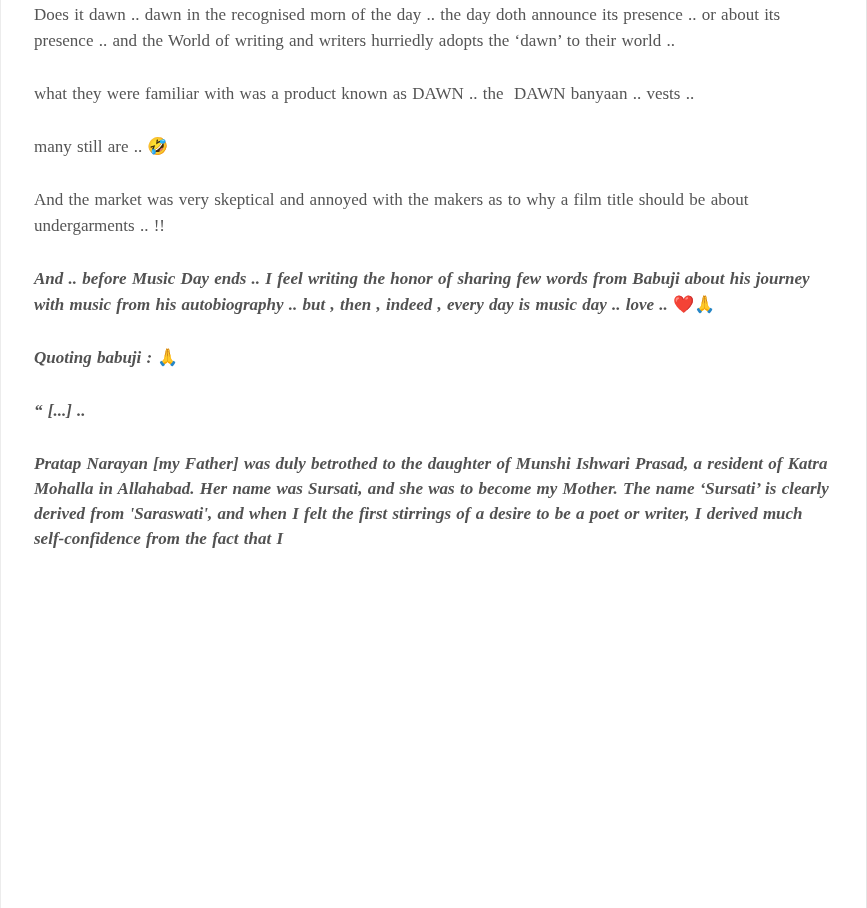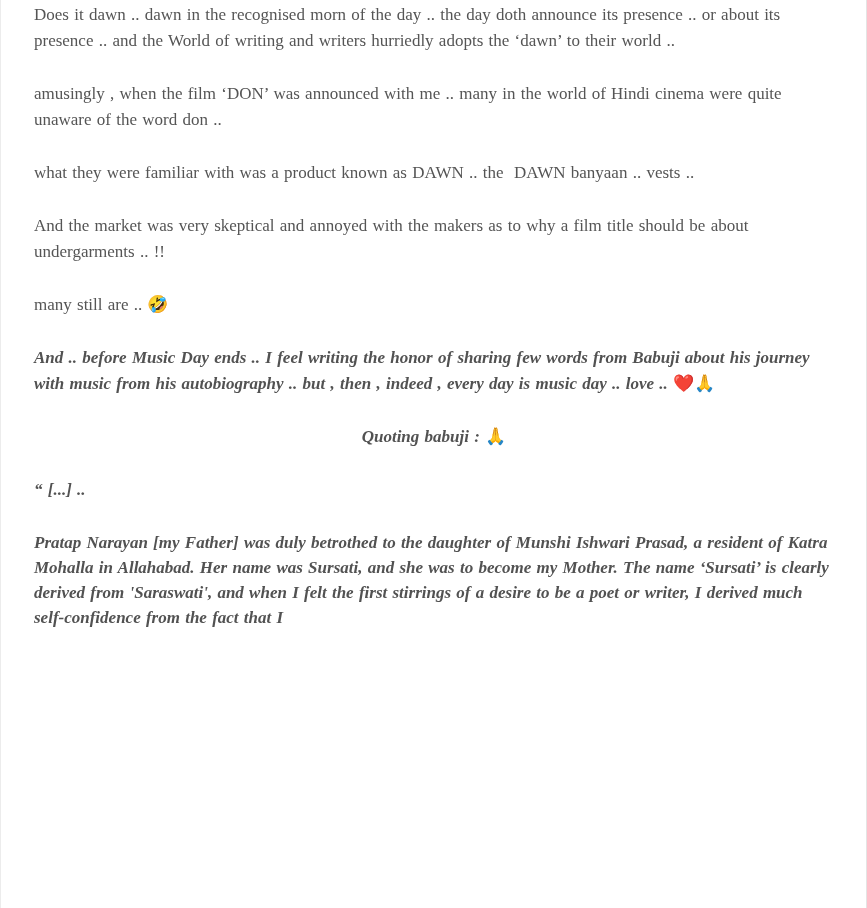--- a/index.html
+++ b/index.html
@@ -32,45 +32,44 @@
     font-style: italic;
     font-weight: bold;
     color: #525252;
   }
   p.quote-large {
     font-size: 17px;
     line-height: 25px;
   }
   .mt-45 { margin-top: 45px; }
   .mt-76 { margin-top: 76px; }
-  .mb-22 { margin-bottom: 22px; text-align: center; }
+  .mb-22 { margin-bottom: 22px; }
   .emoji {
     font-style: normal;
     font-weight: normal;
     font-size: 17px;
   }
   .emoji-rofl  { color: #f2a93b; }
   .emoji-heart { color: #e03131; }
   .emoji-pray  { color: #caa98e; }
 </style>
 </head>
 <body>
 
 <div class="page">
 
   <p class="para">Does it dawn .. dawn in the recognised morn of the day .. the day doth announce its presence .. or about its presence .. and the World of writing and writers hurriedly adopts the ‘dawn’ to their world ..</p>
 
 
-  <p class="para">amusingly , when the film ‘DON’ was announced with me .. many in the world of Hindi cinema were quite unaware of the word don ..</p>
 
   <p class="para">what they were familiar with was a product known as DAWN .. the  DAWN banyaan .. vests ..</p>
 
+  <p class="para"><span>many still are .. </span><span class="emoji emoji-rofl">🤣</span></p>
+
   <p class="para">And the market was very skeptical and annoyed with the makers as to why a film title should be about undergarments .. !!</p>
-
-  <p class="para"><span>many still are .. </span><span class="emoji emoji-rofl">🤣</span></p>
 
 
   <p class="para italic mt-76"><span>And .. before Music Day ends .. I feel writing the honor of sharing few words from Babuji about his journey with music from his autobiography .. but , then , indeed , every day is music day .. love .. </span><span class="emoji emoji-heart">❤️</span><span class="emoji emoji-pray">🙏</span></p>
 
   <p class="para italic mb-22"><span>Quoting babuji : </span><span class="emoji emoji-pray">🙏</span></p>
 
   <p class="para italic">“ [...] ..</p>
 
   <p class="para italic quote-large">Pratap Narayan [my Father] was duly betrothed to the daughter of Munshi Ishwari Prasad, a resident of Katra Mohalla in Allahabad. Her name was Sursati, and she was to become my Mother. The name ‘Sursati’ is clearly derived from 'Saraswati', and when I felt the first stirrings of a desire to be a poet or writer, I derived much self-confidence from the fact that I</p>
 

